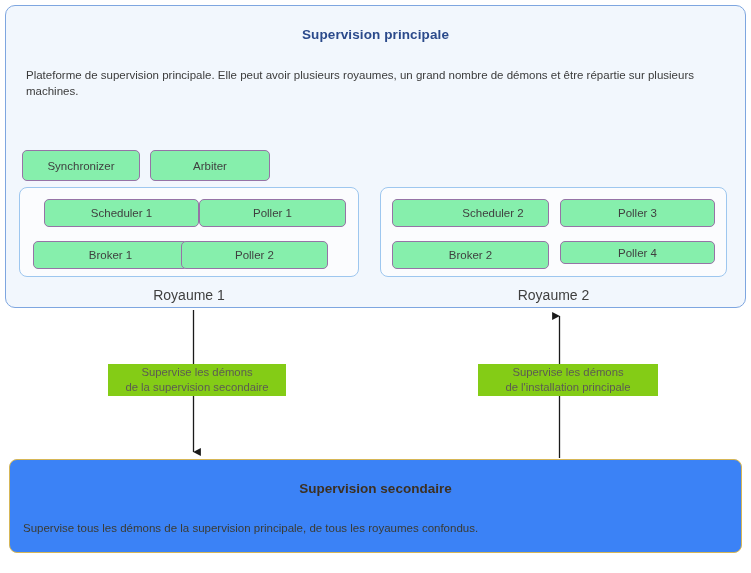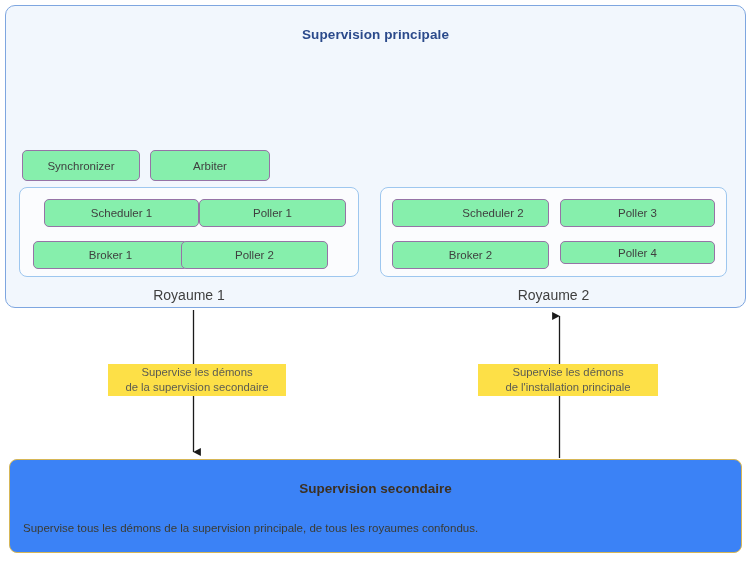--- a/index.html
+++ b/index.html
@@ -110,21 +110,21 @@
     width: 751px;
     height: 573px;
     pointer-events: none;
   }
   .arrow-label {
     position: absolute;
     font-size: 11.3px;
     line-height: 15px;
     color: #5c5c52;
     text-align: center;
-    background: #fde047;
+    background: #84cc16;
     padding: 1px 3px;
   }
   #arrow-label-down { left: 108px; top: 364px; width: 172px; }
   #arrow-label-up   { left: 478px; top: 364px; width: 174px; }
 
   
   #secondary-box {
     position: absolute;
     left: 9px;
     top: 459px;
@@ -154,20 +154,21 @@
     color: #3b3b33;
   }
 </style>
 </head>
 <body>
 
 <div id="main-box">
 
   <div id="main-title">Supervision principale</div>
 
+  <div id="main-desc">Plateforme de supervision principale. Elle peut avoir plusieurs royaumes, un grand nombre de démons et être répartie sur plusieurs machines.</div>
 </div>
 
 <div class="pill" id="pill-synchronizer">Synchronizer</div>
 
 <div class="pill" id="pill-arbiter">Arbiter</div>
 
 <div class="realm-box" id="realm-1-box"></div>
 <div class="pill" id="pill-scheduler-1">Scheduler 1</div>
 <div class="pill" id="pill-poller-1">Poller 1</div>
 <div class="pill" id="pill-broker-1">Broker 1</div>

